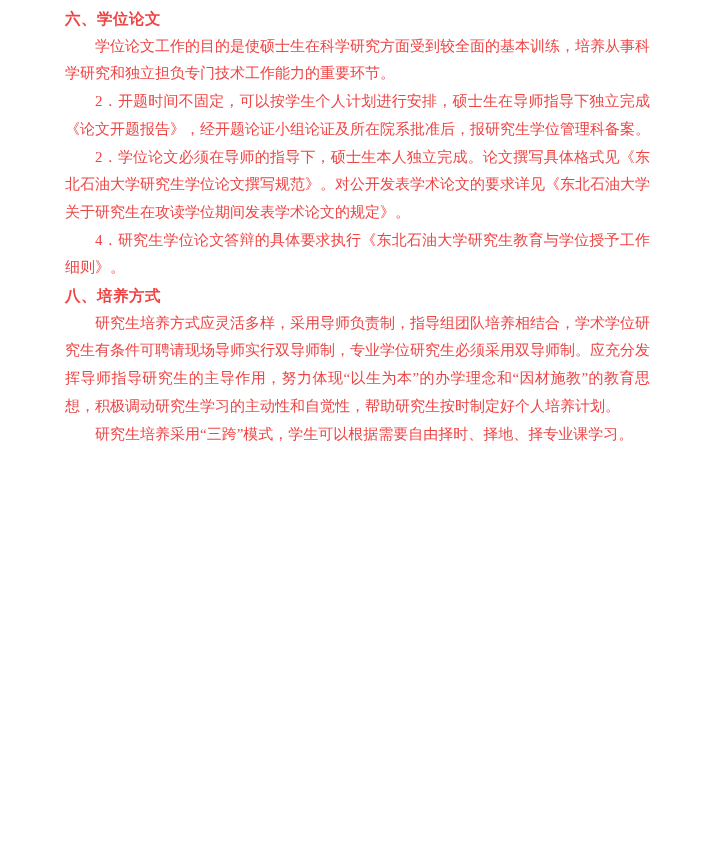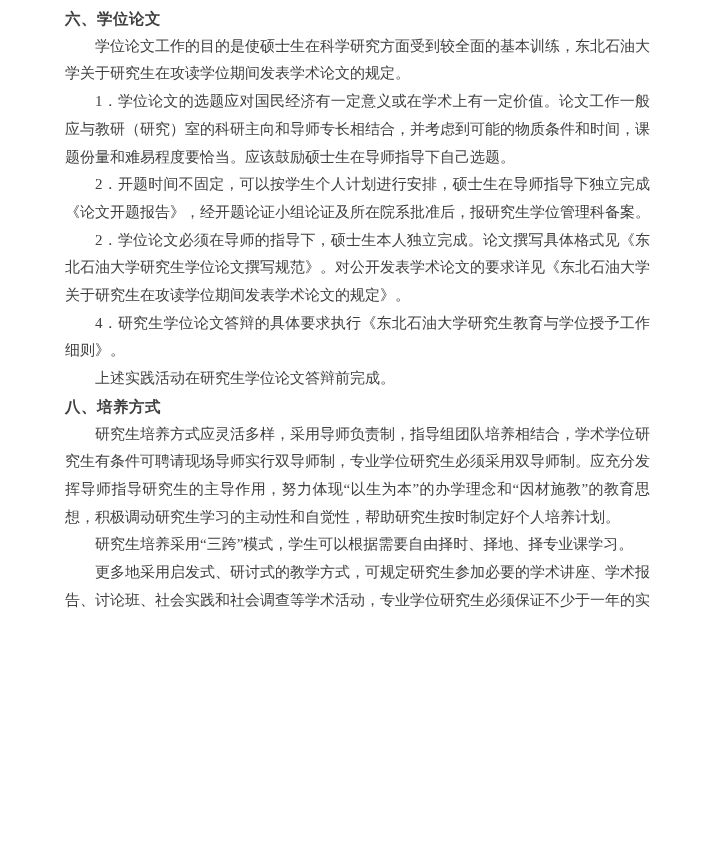--- a/index.html
+++ b/index.html
@@ -35,27 +35,24 @@
   }
   .para {
     margin: 0;
     text-indent: 2em;
     word-break: break-all;
   }
 </style>
 </head>
 <body>
 
-<main class="page" style="background: rgb(255, 255, 255); color: #404040;">
+<main class="page" style="background: rgb(255, 255, 255); color: #ef4444;">
   <div id="doc-body">
       <h2 class="section-heading">六、学位论文</h2>
-      <p class="para">学位论文工作的目的是使硕士生在科学研究方面受到较全面的基本训练，东北石油大学关于研究生在攻读学位期间发表学术论文的规定。</p>
-      <p class="para">1．学位论文的选题应对国民经济有一定意义或在学术上有一定价值。论文工作一般应与教研（研究）室的科研主向和导师专长相结合，并考虑到可能的物质条件和时间，课题份量和难易程度要恰当。应该鼓励硕士生在导师指导下自己选题。</p>
+      <p class="para">学位论文工作的目的是使硕士生在科学研究方面受到较全面的基本训练，培养从事科学研究和独立担负专门技术工作能力的重要环节。</p>
       <p class="para">2．开题时间不固定，可以按学生个人计划进行安排，硕士生在导师指导下独立完成《论文开题报告》，经开题论证小组论证及所在院系批准后，报研究生学位管理科备案。</p>
       <p class="para">2．学位论文必须在导师的指导下，硕士生本人独立完成。论文撰写具体格式见《东北石油大学研究生学位论文撰写规范》。对公开发表学术论文的要求详见《东北石油大学关于研究生在攻读学位期间发表学术论文的规定》。</p>
       <p class="para">4．研究生学位论文答辩的具体要求执行《东北石油大学研究生教育与学位授予工作细则》。</p>
-      <p class="para">上述实践活动在研究生学位论文答辩前完成。</p>
       <h2 class="section-heading">八、培养方式</h2>
       <p class="para">研究生培养方式应灵活多样，采用导师负责制，指导组团队培养相结合，学术学位研究生有条件可聘请现场导师实行双导师制，专业学位研究生必须采用双导师制。应充分发挥导师指导研究生的主导作用，努力体现“以生为本”的办学理念和“因材施教”的教育思想，积极调动研究生学习的主动性和自觉性，帮助研究生按时制定好个人培养计划。</p>
       <p class="para">研究生培养采用“三跨”模式，学生可以根据需要自由择时、择地、择专业课学习。</p>
-      <p class="para">更多地采用启发式、研讨式的教学方式，可规定研究生参加必要的学术讲座、学术报告、讨论班、社会实践和社会调查等学术活动，专业学位研究生必须保证不少于一年的实</p>
     </div>
 </main>
 
 </body></html>

